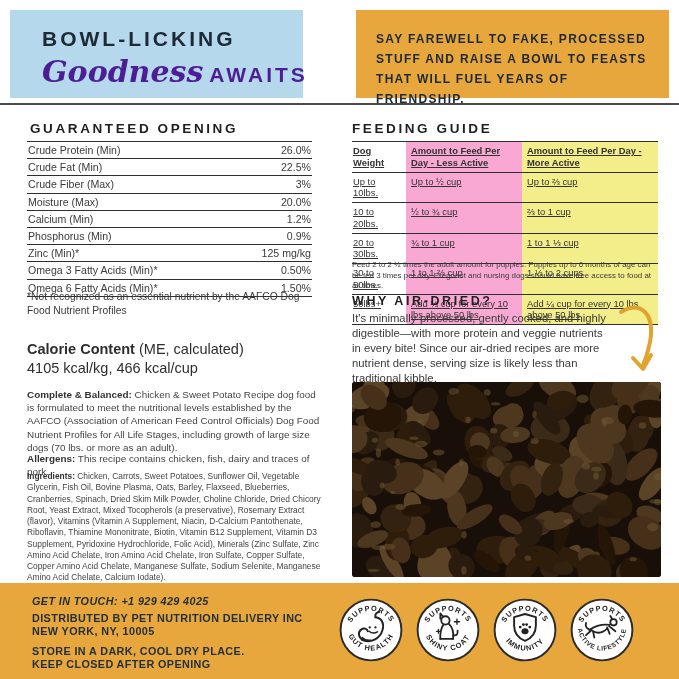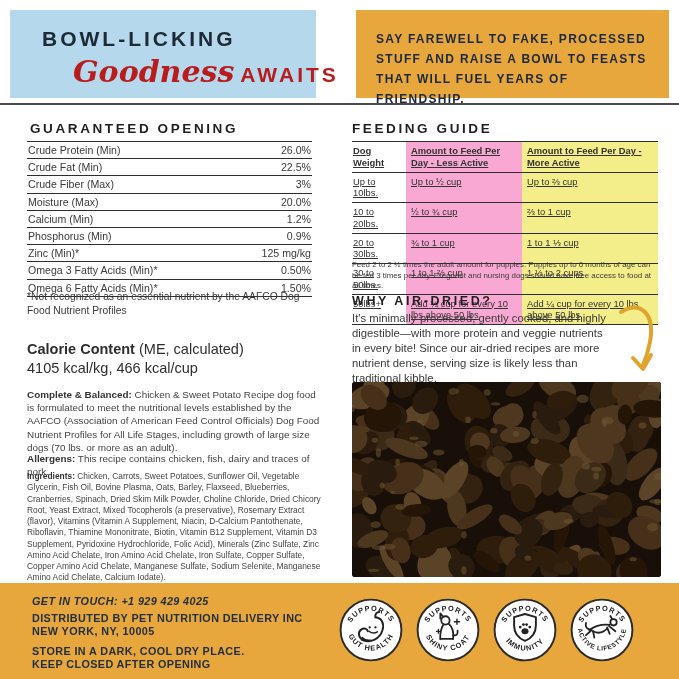--- a/index.html
+++ b/index.html
@@ -1,24 +1,24 @@
 <!DOCTYPE html>
 <html><head>
 <meta charset="utf-8">
 <style>
   html,body{margin:0;padding:0;background:#ffffff;}
   #canvas{position:relative;width:679px;height:679px;background:#ffffff;overflow:hidden;
           font-family:"Liberation Sans", sans-serif;color:#333;}
   .abs{position:absolute;}
 
   
-  .hdr-left{left:10px;top:10px;width:306px;height:88px;background:#b5d8ec;}
+  .hdr-left{left:10px;top:10px;width:281px;height:88px;background:#b5d8ec;padding-left:12px;}
   .hdr-right{left:356px;top:10px;width:313px;height:88px;background:#e8a73c;}
   .hdr-line1{left:32px;top:17px;font-size:21px;font-weight:bold;letter-spacing:3px;color:#1d2935;}
-  .hdr-line2{left:32px;top:44px;color:#b91c1c;white-space:nowrap;margin-left:31px;}
+  .hdr-line2{left:32px;top:44px;color:#4c1d95;white-space:nowrap;}
   .script{font-family:"DejaVu Serif", serif;font-style:italic;font-size:30px;font-weight:600;}
   .awaits{font-size:21px;font-weight:bold;letter-spacing:3px;margin-left:6px;}
   .hdr-right-text{left:20px;top:19px;width:280px;font-size:12px;font-weight:bold;
                   letter-spacing:1.3px;line-height:20px;color:#1d2935;}
   .hdr-rule{left:0;top:103px;width:679px;height:2px;background:#2b2b2b;opacity:.85;}
 
   
   .sec-title{font-size:13.5px;font-weight:bold;letter-spacing:2.6px;color:#1f1f1f;white-space:nowrap;}
 
   

